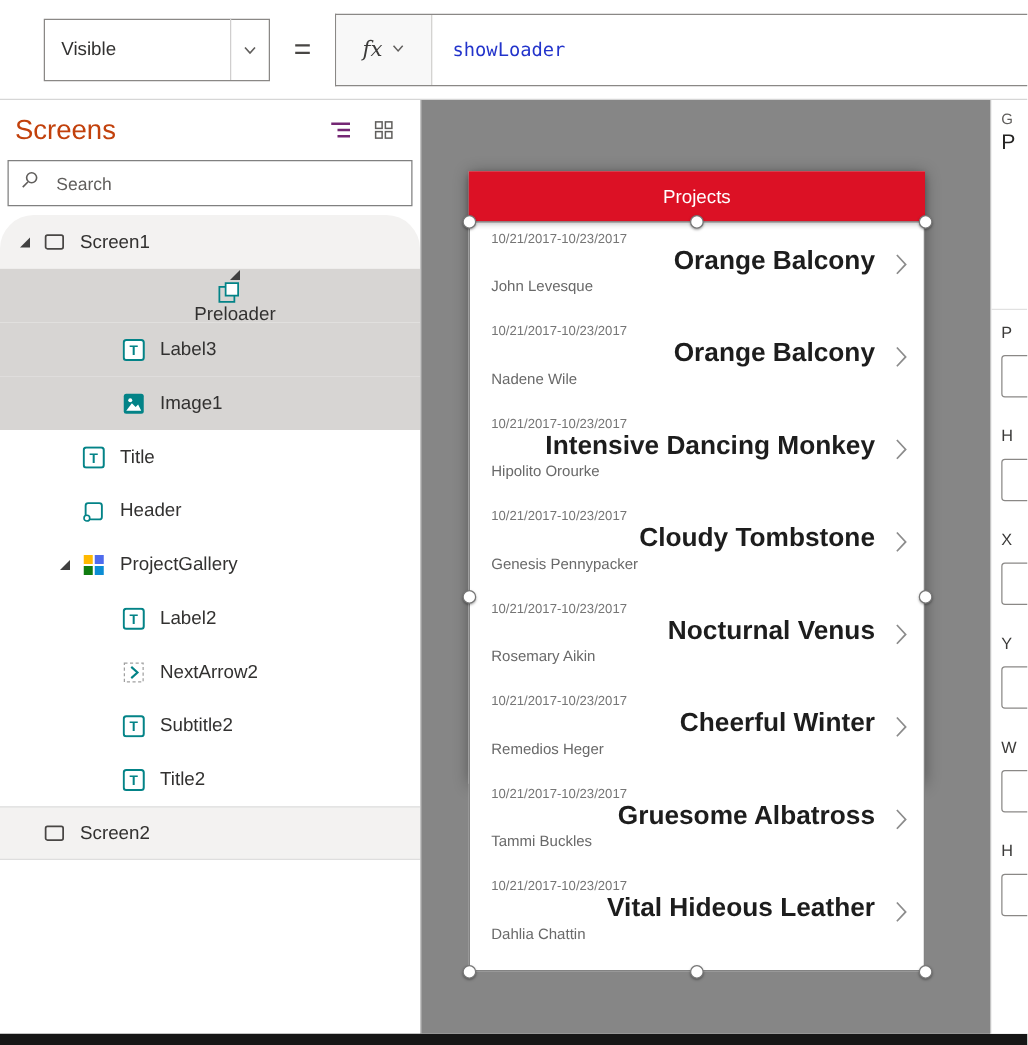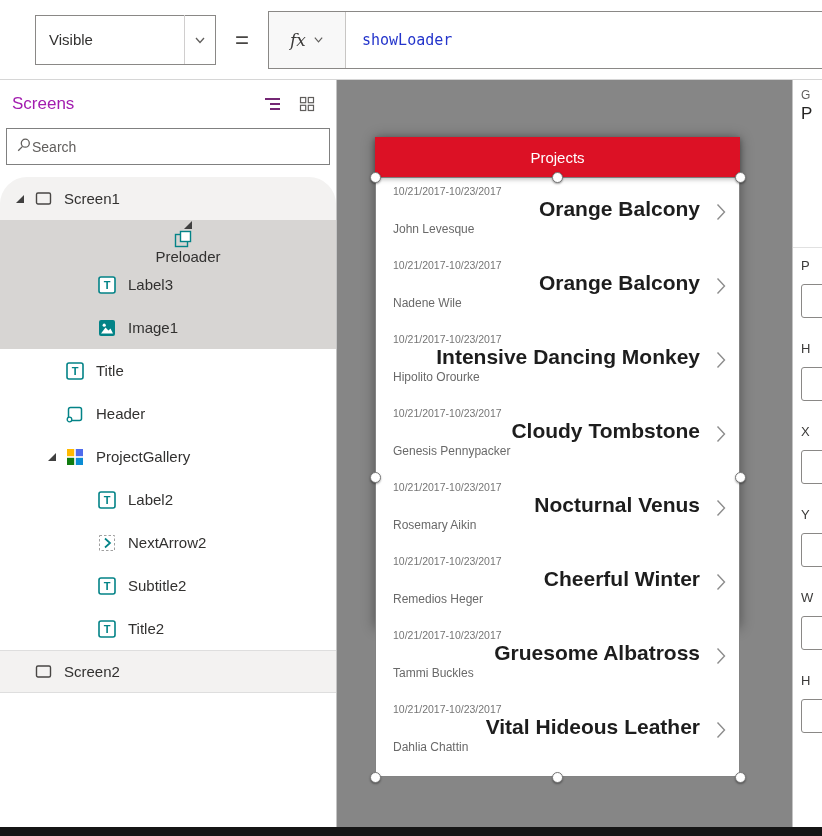--- a/index.html
+++ b/index.html
@@ -32,28 +32,28 @@
   .formula-input{flex:1;display:flex;align-items:center;padding-left:16px;background:#fff;cursor:text;}
   .formula-text{font-family:"DejaVu Sans Mono", monospace;font-size:15px;color:var(--formula-blue);}
 
   
   .main{flex:1;display:flex;min-height:0;}
 
   
   .screens{flex:0 0 337px;width:337px;background:#fff;border-right:1px solid #c4c4c4;
     display:flex;flex-direction:column;}
   .screens-header{height:48px;display:flex;align-items:center;padding:0 12px;}
-  .screens-title{flex:1;font-size:17px;color:#a21caf;}
+  .screens-title{flex:1;font-size:22px;color:#c2410c;}
   .icon-btn{width:34px;height:32px;display:flex;align-items:center;justify-content:center;cursor:pointer;}
   .search-box{margin:0 6px;height:37px;border:1px solid #808080;background:#fff;
-    display:flex;align-items:center;padding:0 9px;gap:0;}
+    display:flex;align-items:center;padding:0 9px;gap:13px;}
   .search-input{border:none;outline:none;flex:1;font-size:14px;color:#323130;background:transparent;
     font-family:"Liberation Sans", sans-serif;}
   .search-input::placeholder{color:#605e5c;}
-  .tree{flex:1;overflow:hidden;margin-top:12px;border-radius:27px;}
+  .tree{flex:1;overflow:hidden;margin-top:7px;border-radius:27px;}
   .tree-row{height:43px;display:flex;align-items:center;font-size:15px;color:#323130;cursor:pointer;}
   .tree-row.screen-bg{background:var(--screen-row);}
   .tree-row.selected{background:var(--sel-gray);}
   .tree-row.divider{border-top:1px solid #dedede;border-bottom:1px solid #dedede;}
   .expander{width:24px;display:flex;align-items:center;justify-content:center;}
   .ticon{width:22px;height:20px;display:flex;align-items:center;justify-content:center;margin-right:10px;}
   .tlabel{white-space:nowrap;}
 
   
   .canvas{flex:1;background:var(--canvas-gray);position:relative;overflow:hidden;}

